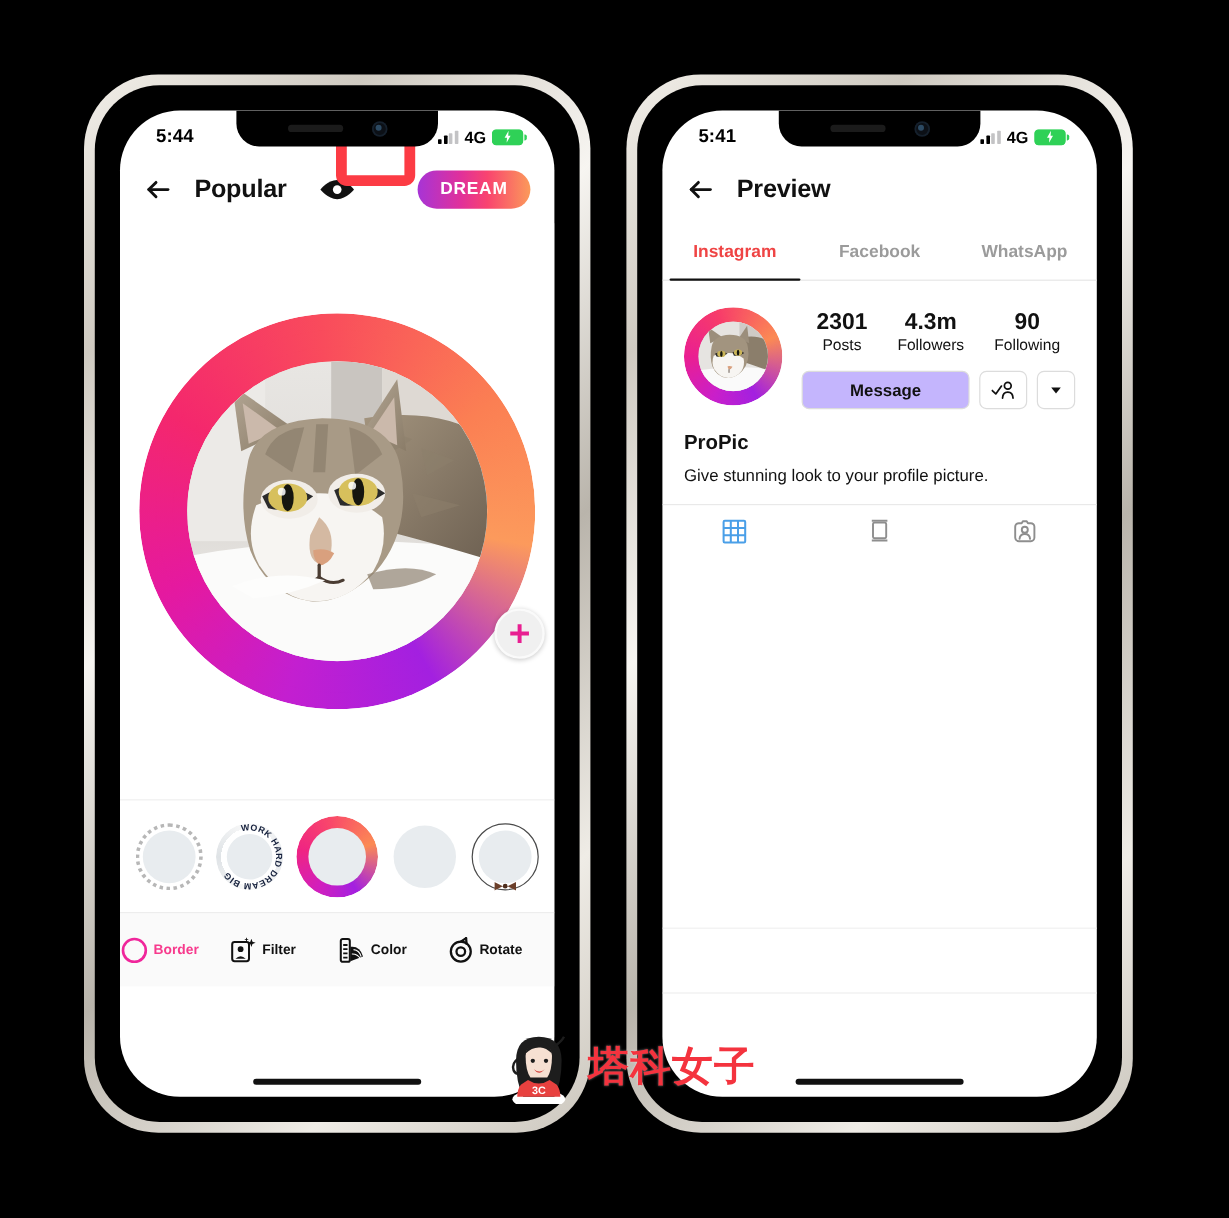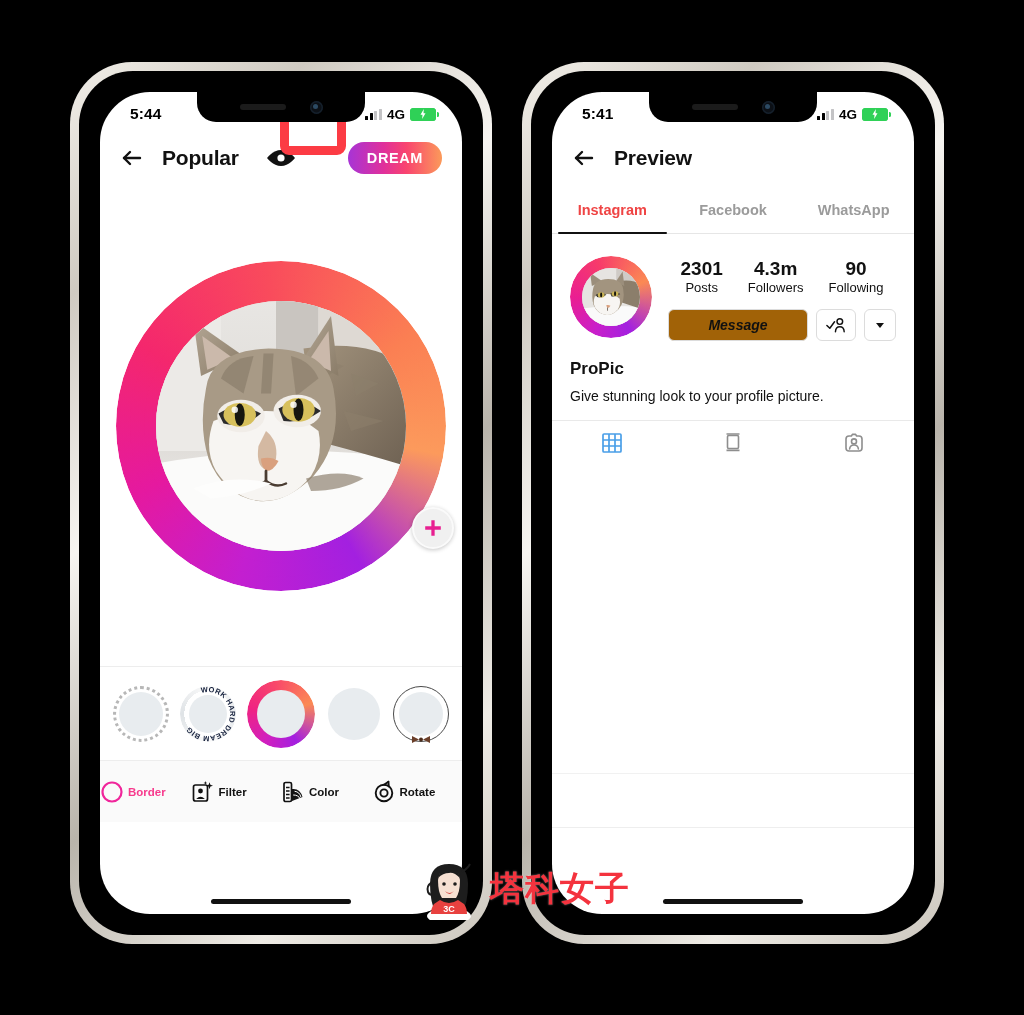--- a/index.html
+++ b/index.html
@@ -236,23 +236,23 @@
   .ig-avatar .av-photo { position:absolute; inset:12px; border-radius:50%; overflow:hidden; background:#ddd; }
   .ig-avatar .av-photo svg { width:100%; height:100%; display:block; }
 
   .ig-right { flex:1; padding-top:2px; }
   .stats { display:flex; justify-content:space-around; }
   .stat { text-align:center; }
   .stat-num { font-size:19px; font-weight:700; color:#111; line-height:1.15; }
   .stat-lbl { font-size:13px; color:#111; }
   .btn-row { display:flex; gap:8px; margin-top:14px; }
   .msg-btn {
-    flex:1; height:32px; border:1px solid #dcdcdc; border-radius:6px; background:#a16207;
+    flex:1; height:32px; border:1px solid #dcdcdc; border-radius:6px; background:#c4b5fd;
     font-size:14px; font-weight:600; color:#111; cursor:pointer;
-    display:flex; align-items:center; justify-content:center;font-style:italic;
+    display:flex; align-items:center; justify-content:center;
   }
   .icon-btn {
     width:40px; height:32px; border:1px solid #dcdcdc; border-radius:6px; background:#fff;
     display:flex; align-items:center; justify-content:center; cursor:pointer;
   }
   .icon-btn.narrow { width:32px; }
   .icon-btn svg { width:20px; height:18px; }
 
   .ig-bio { padding:18px 18px 16px 18px; }
   .bio-name { font-size:17px; font-weight:700; color:#111; }

